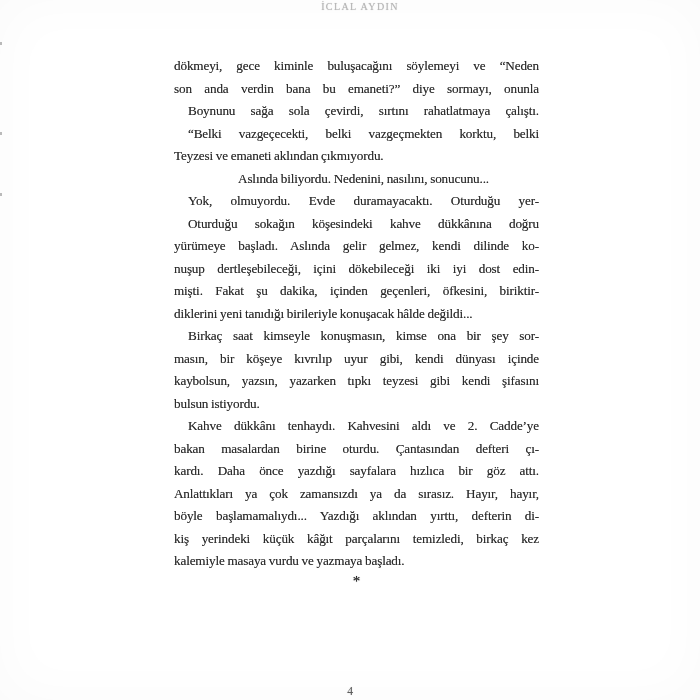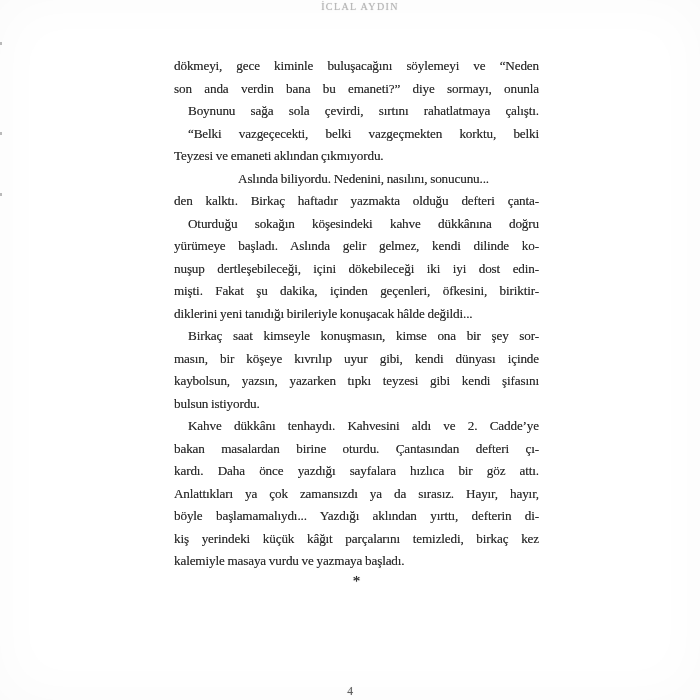--- a/index.html
+++ b/index.html
@@ -94,21 +94,21 @@
   <div class="scan-speck" style="top:132px;height:3px;"></div>
   <div class="scan-speck" style="top:193px;height:3px;"></div>
 
   <div class="body-text">
     <div class="ln j">dökmeyi, gece kiminle buluşacağını söylemeyi ve “Neden</div>
     <div class="ln j">son anda verdin bana bu emaneti?” diye sormayı, onunla</div>
     <div class="ln j ind">Boynunu sağa sola çevirdi, sırtını rahatlatmaya çalıştı.</div>
     <div class="ln j ind">“Belki vazgeçecekti, belki vazgeçmekten korktu, belki</div>
     <div class="ln">Teyzesi ve emaneti aklından çıkmıyordu.</div>
     <div class="ln ind">Aslında biliyordu. Nedenini, nasılını, sonucunu...</div>
-    <div class="ln j">den kalktı. Birkaç haftadır yazmakta olduğu defteri çanta-</div>
+    <div class="ln j ind">Yok, olmuyordu. Evde duramayacaktı. Oturduğu yer-</div>
     <div class="ln j ind">Oturduğu sokağın köşesindeki kahve dükkânına doğru</div>
     <div class="ln j">yürümeye başladı. Aslında gelir gelmez, kendi dilinde ko-</div>
     <div class="ln j">nuşup dertleşebileceği, içini dökebileceği iki iyi dost edin-</div>
     <div class="ln j">mişti. Fakat şu dakika, içinden geçenleri, öfkesini, biriktir-</div>
     <div class="ln">diklerini yeni tanıdığı birileriyle konuşacak hâlde değildi...</div>
     <div class="ln j ind">Birkaç saat kimseyle konuşmasın, kimse ona bir şey sor-</div>
     <div class="ln j">masın, bir köşeye kıvrılıp uyur gibi, kendi dünyası içinde</div>
     <div class="ln j">kaybolsun, yazsın, yazarken tıpkı teyzesi gibi kendi şifasını</div>
     <div class="ln">bulsun istiyordu.</div>
     <div class="ln j ind">Kahve dükkânı tenhaydı. Kahvesini aldı ve 2. Cadde’ye</div>

